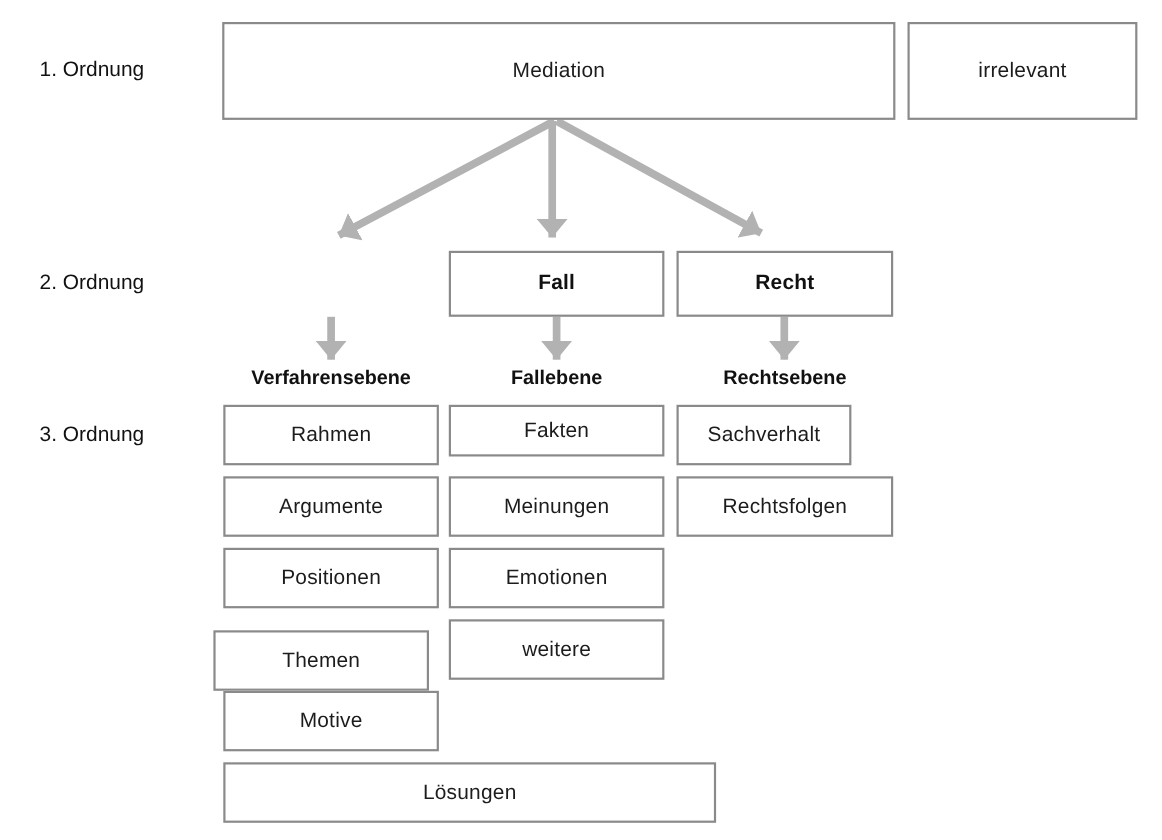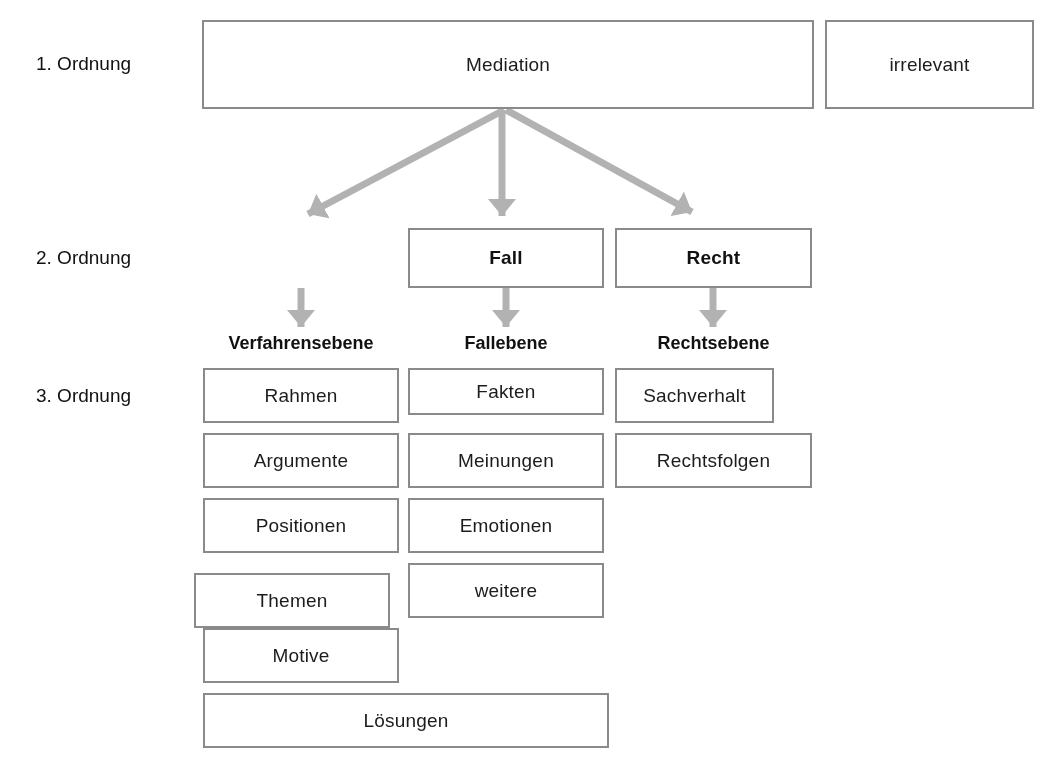--- a/index.html
+++ b/index.html
@@ -103,15 +103,15 @@
   <div class="box" style="left:203px; top:628px; width:196px; height:55px;">Motive</div>
 
   <div class="box" style="left:408px; top:368px; width:196px; height:47px;">Fakten</div>
   <div class="box" style="left:408px; top:433px; width:196px; height:55px;">Meinungen</div>
   <div class="box" style="left:408px; top:498px; width:196px; height:55px;">Emotionen</div>
   <div class="box" style="left:408px; top:563px; width:196px; height:55px;">weitere</div>
 
   <div class="box" style="left:615px; top:368px; width:159px; height:55px;">Sachverhalt</div>
   <div class="box" style="left:615px; top:433px; width:197px; height:55px;">Rechtsfolgen</div>
 
-  <div class="box" style="left:203px; top:693px; width:406px; height:55px;">Lösungen</div>
+  <div class="box" style="left:203px; top:693px; width:448px; height:55px;">Lösungen</div>
 
 </div>
 
 </body></html>

